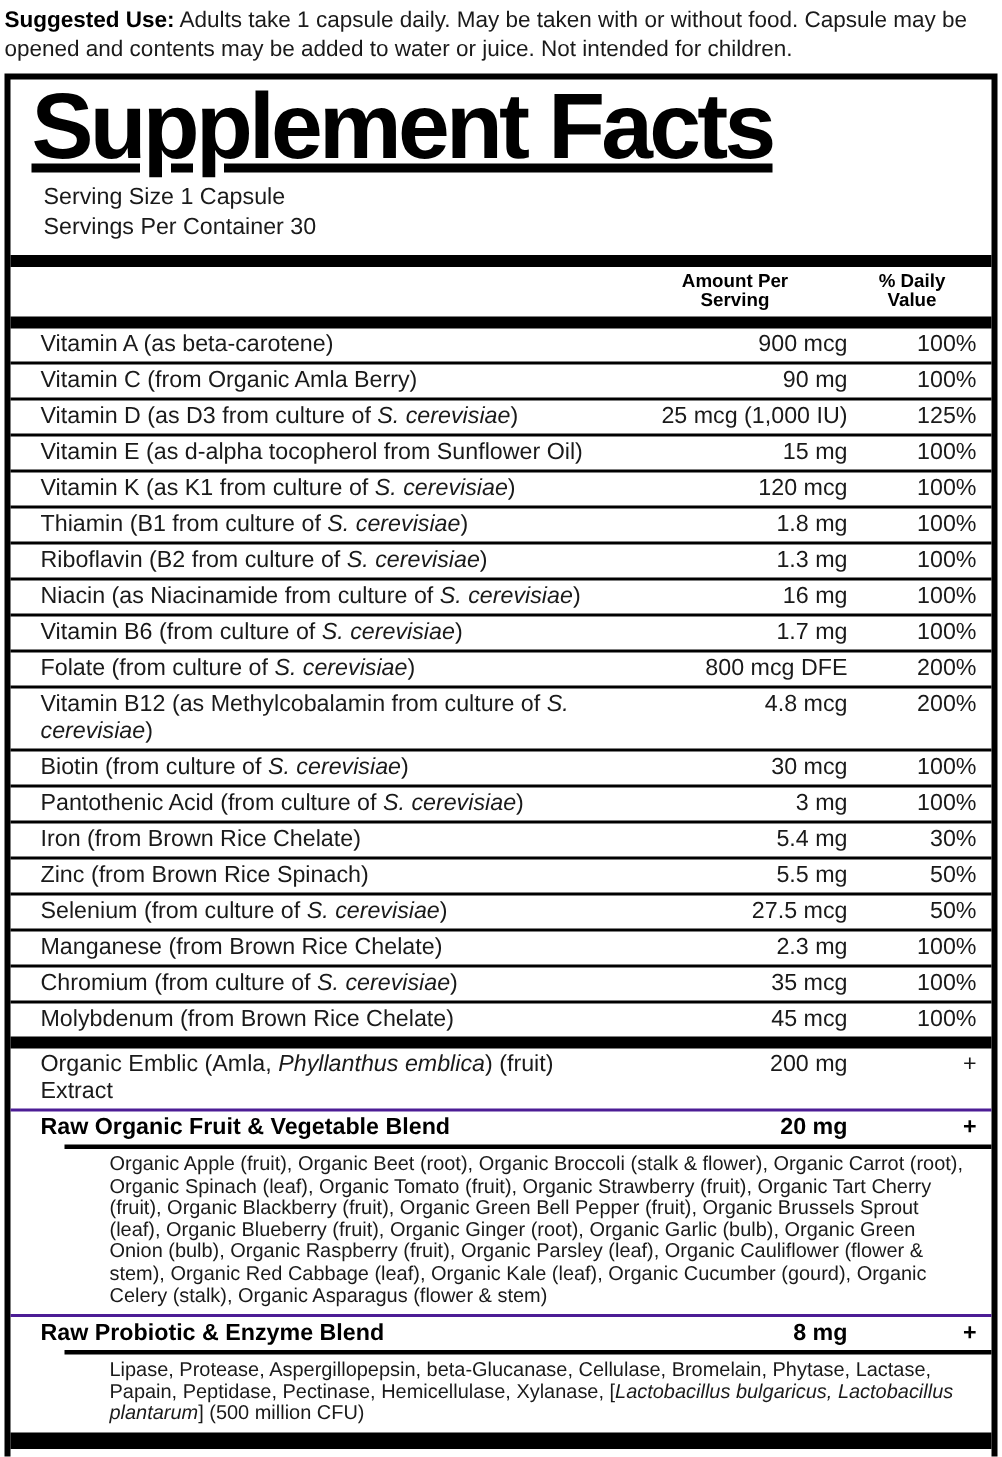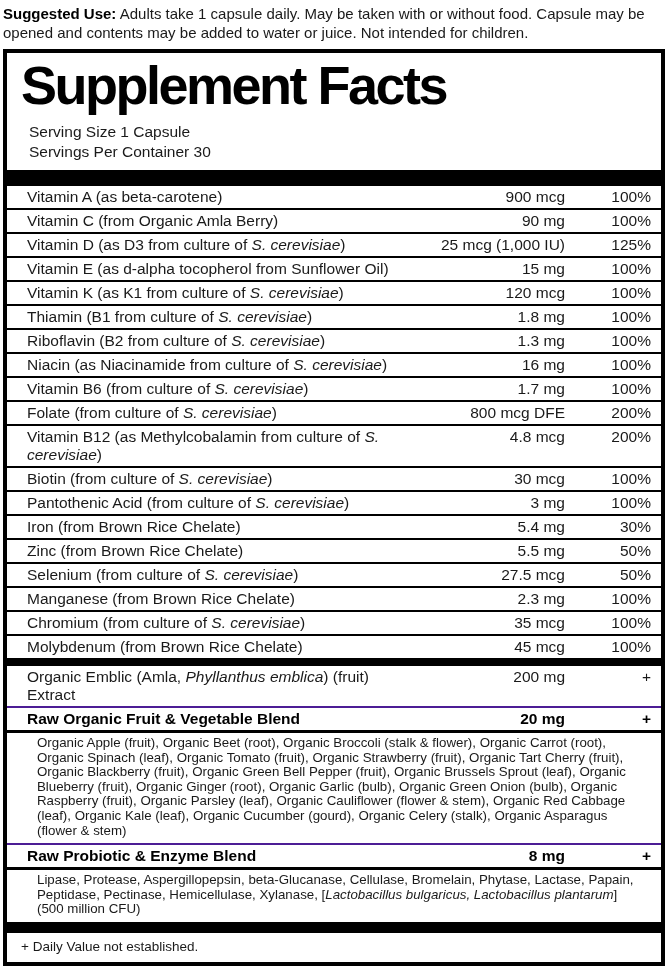--- a/index.html
+++ b/index.html
@@ -8,23 +8,24 @@
     width: 668px; height: 971px; overflow: hidden;
     background: #fff; color: #111;
     font-family: "Liberation Sans", sans-serif;
   }
   .suggested { margin: 4px 3px 7px 3px; font-size: 15px; line-height: 19px; color: #1a1a1a; }
   .suggested b { color: #000; }
 
   .box { margin: 0 3px; border: 4px solid #000; background: #fff; }
 
   .title {
-    font-size: 54px; font-weight: bold; letter-spacing: -2.5px;
+    font-size: 62px; font-weight: bold; letter-spacing: -2.5px;
     line-height: 58px; padding: 3px 12px 0 14px; color: #000;
     white-space: nowrap;
+    text-decoration: underline;
   }
   .serving { padding: 8px 0 8px 22px; font-size: 15.5px; line-height: 20px; color: #1a1a1a; }
 
   .bar { height: 8px; background: #000; }
   .bar.tall { height: 11px; }
 
   .hdr { display: flex; align-items: flex-end; padding: 3px 10px 4px 20px;
          font-weight: bold; font-size: 12.5px; line-height: 13px; text-align: center; color: #000; }
   .hdr .sp { flex: 1; }
   .hdr .col-amt { width: 150px; }
@@ -33,21 +34,21 @@
   .row { display: flex; align-items: baseline; padding: 2px 10px 2px 20px;
          font-size: 15.5px; line-height: 18px; color: #1a1a1a; }
   .rows .row + .row { border-top: 2px solid #000; }
   .row .lbl { flex: 1; padding-right: 4px; }
   .row .amt { width: 150px; text-align: right; white-space: nowrap; }
   .row .dv  { width: 86px;  text-align: right; white-space: nowrap; }
   .row.bold { font-weight: bold; color: #000; }
   .sep3 { border-top: 2px solid #4c1d95; }
 
   .details { padding: 3px 16px 5px 30px; font-size: 13.3px; line-height: 14.6px;
-             color: #1a1a1a; border-top: 3px solid #000; }
+             color: #1a1a1a; border-top: 3px solid #000; margin-left: 36px; }
 
   .footnote { padding: 6px 12px 8px 14px; font-size: 13.5px; color: #1a1a1a; }
 </style>
 </head>
 <body>
 
 <div class="suggested">
   <b>Suggested Use:</b><span> Adults take 1 capsule daily. May be taken with or without food. Capsule may be opened and contents may be added to water or juice. Not intended for children.</span>
 </div>
 
@@ -55,20 +56,31 @@
 
   <div class="title">Supplement Facts</div>
 
   <div class="serving">
     <div>Serving Size 1 Capsule</div>
     <div>Servings Per Container 30</div>
   </div>
 
   <div class="bar"></div>
 
+  <div class="hdr">
+    <span class="sp"></span>
+    <span class="col-amt">
+      <span>Amount Per</span><br>
+      <span>Serving</span>
+    </span>
+    <span class="col-dv">
+      <span>% Daily</span><br>
+      <span>Value</span>
+    </span>
+  </div>
 
   <div class="bar"></div>
 
   <div class="rows">
     <div class="row">
       <span class="lbl">Vitamin A (as beta-carotene)</span>
       <span class="amt">900 mcg</span>
       <span class="dv">100%</span>
     </div>
 
@@ -144,21 +156,21 @@
       <span class="dv">100%</span>
     </div>
 
     <div class="row">
       <span class="lbl">Iron (from Brown Rice Chelate)</span>
       <span class="amt">5.4 mg</span>
       <span class="dv">30%</span>
     </div>
 
     <div class="row">
-      <span class="lbl">Zinc (from Brown Rice Chelate)</span>
+      <span class="lbl">Zinc (from Brown Rice Spinach)</span>
       <span class="amt">5.5 mg</span>
       <span class="dv">50%</span>
     </div>
 
     <div class="row">
       <span class="lbl">Selenium (from culture of <i>S. cerevisiae</i>)</span>
       <span class="amt">27.5 mcg</span>
       <span class="dv">50%</span>
     </div>
 

